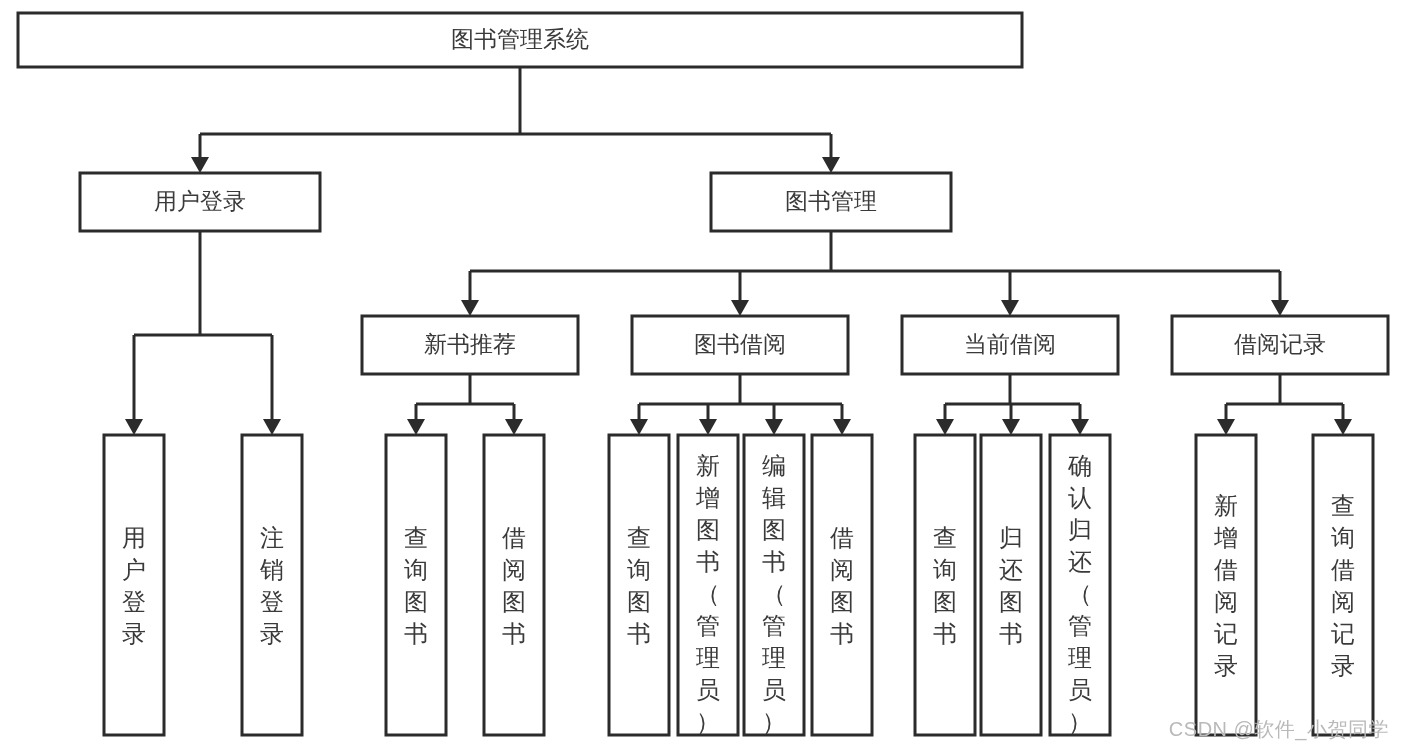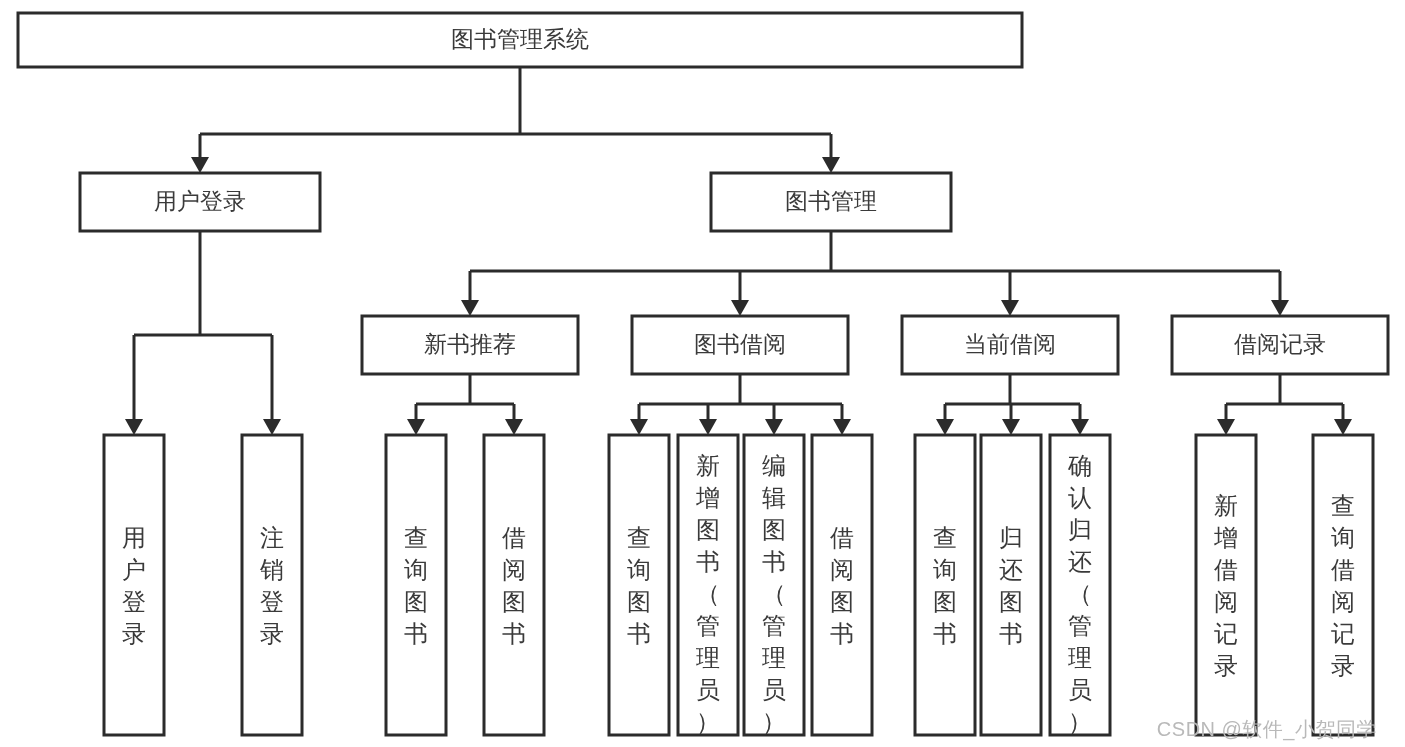--- a/index.html
+++ b/index.html
@@ -46,21 +46,21 @@
     dominant-baseline: middle;
   }
   .node-label-v {
     font-family: "Liberation Sans", "DejaVu Sans", sans-serif;
     font-size: 24px;
     fill: #3a3a3a;
     text-anchor: middle;
   }
   .watermark {
     position: absolute;
-    right: 28px;
+    right: 16px;
     bottom: 4px;
     font-family: "Liberation Sans", "DejaVu Sans", sans-serif;
     font-size: 20px;
     color: #b9b9b9;
     white-space: nowrap;
     letter-spacing: 0.5px;
   }
 </style>
 </head>
 <body>

